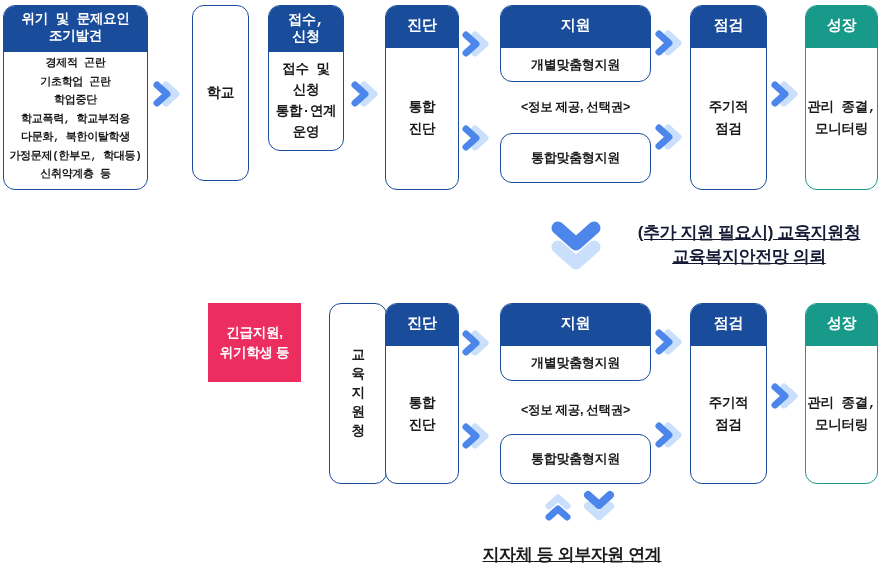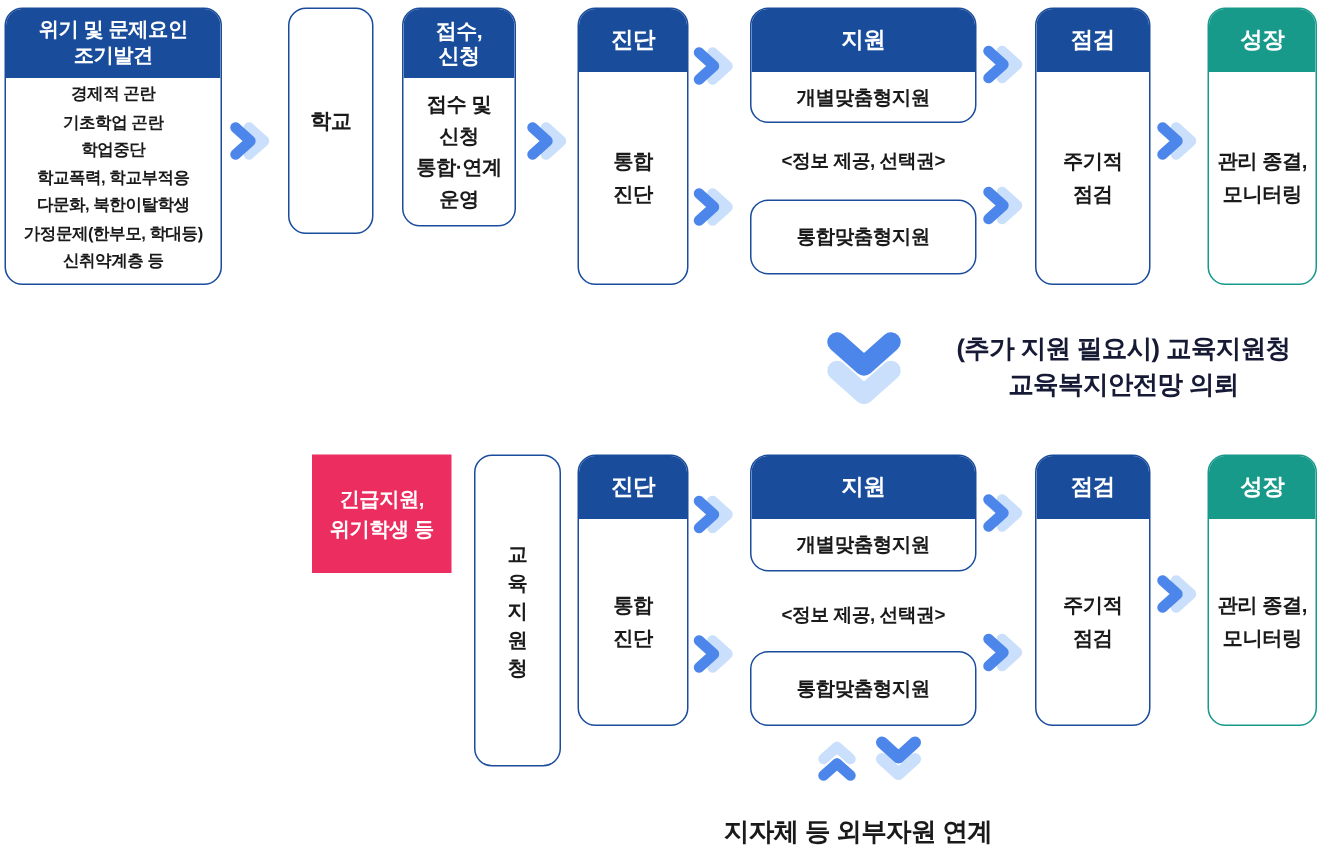--- a/index.html
+++ b/index.html
@@ -7,20 +7,21 @@
     position:relative;width:880px;height:577px;background:#fff;
     font-family:"Liberation Sans","DejaVu Sans",sans-serif;
     overflow:hidden;
   }
   .box{
     position:absolute;background:#fff;
     border:1.5px solid var(--blue,#1A4C9C);
     border-radius:12px;
     display:flex;flex-direction:column;overflow:hidden;
     box-sizing:border-box;
+    font-family:Liberation Mono, monospace;
   }
   .box.teal{border-color:var(--teal,#189A8B);}
   .hd{
     background:var(--blue,#1A4C9C);color:#fff;font-weight:700;
     display:flex;align-items:center;justify-content:center;
     text-align:center;white-space:pre-line;flex:0 0 auto;
     line-height:1.25;letter-spacing:-0.3px;
   }
   .box.teal .hd{background:var(--teal,#189A8B);}
   .bd{
@@ -34,20 +35,21 @@
     text-align:center;font-size:12.5px;letter-spacing:-0.3px;
   }
   .pink{
     position:absolute;background:var(--pink,#EB2D60);color:#fff;font-weight:700;
     display:flex;align-items:center;justify-content:center;text-align:center;
     white-space:pre-line;font-size:13.5px;line-height:20px;letter-spacing:-0.3px;
   }
   .annot{
     position:absolute;font-weight:700;text-align:center;white-space:pre-line;
     letter-spacing:-0.4px;
+    text-decoration:underline;
   }
   .annot.mid{color:var(--annotation,#161A35);font-size:17px;line-height:23.5px;}
   .annot.foot{color:var(--text_dark,#1A1A1A);font-size:17px;line-height:24px;}
   svg.pos{position:absolute;overflow:visible;}
   .chv-main{fill:none;stroke:var(--chevron,#4C86EB);stroke-width:7;stroke-linecap:round;stroke-linejoin:round;}
   .chv-light{fill:none;stroke:var(--chevron_light,#C9DFFB);stroke-width:7;stroke-linecap:round;stroke-linejoin:round;}
   .chv-big{stroke-width:13;}
   .chv-mid{stroke-width:8;}
 </style>
 </head>
@@ -65,21 +67,21 @@
 다문화, 북한이탈학생
 가정문제(한부모, 학대등)
 신취약계층 등</div>
   </div>
 
   <svg class="pos" style="left:152px;top:81px" width="34" height="26" viewBox="0 0 34 26">
     <path class="chv-light" d="M14 4 L24 13 L14 22"></path>
     <path class="chv-main" d="M5 4 L15 13 L5 22"></path>
   </svg>
 
-  <div class="box" style="left:192px;top:5px;width:57px;height:151px">
+  <div class="box" style="left:192px;top:5px;width:57px;height:176px">
     <div class="bd" style="font-size:14px">학교</div>
   </div>
 
   <div class="box" style="left:268px;top:5px;width:76px;height:146px">
     <div class="hd" style="height:46px;font-size:14px">접수,
 신청</div>
     <div class="bd" style="font-size:13.5px;line-height:21px">접수 및
 신청
 통합·연계
 운영</div>
@@ -143,21 +145,21 @@
   <svg class="pos" style="left:549px;top:217px" width="54" height="60" viewBox="0 0 54 60">
     <path class="chv-light chv-big" d="M9 30 L27 46 L45 30"></path>
     <path class="chv-main chv-big" d="M9 11 L27 27 L45 11"></path>
   </svg>
   <div class="annot mid" style="left:618px;top:221px;width:262px">(추가 지원 필요시) 교육지원청
 교육복지안전망 의뢰</div>
 
   <div class="pink" style="left:208px;top:303px;width:93px;height:79px">긴급지원,
 위기학생 등</div>
 
-  <div class="box" style="left:316px;top:303px;width:58px;height:208px">
+  <div class="box" style="left:329px;top:303px;width:58px;height:181px">
     <div class="bd">
       <span class="vtext">교육지원청</span>
     </div>
   </div>
 
   <div class="box" style="left:385px;top:303px;width:74px;height:181px">
     <div class="hd" style="height:42px;font-size:15px">진단</div>
     <div class="bd" style="font-size:13.5px;line-height:22px">통합
 진단</div>
   </div>

